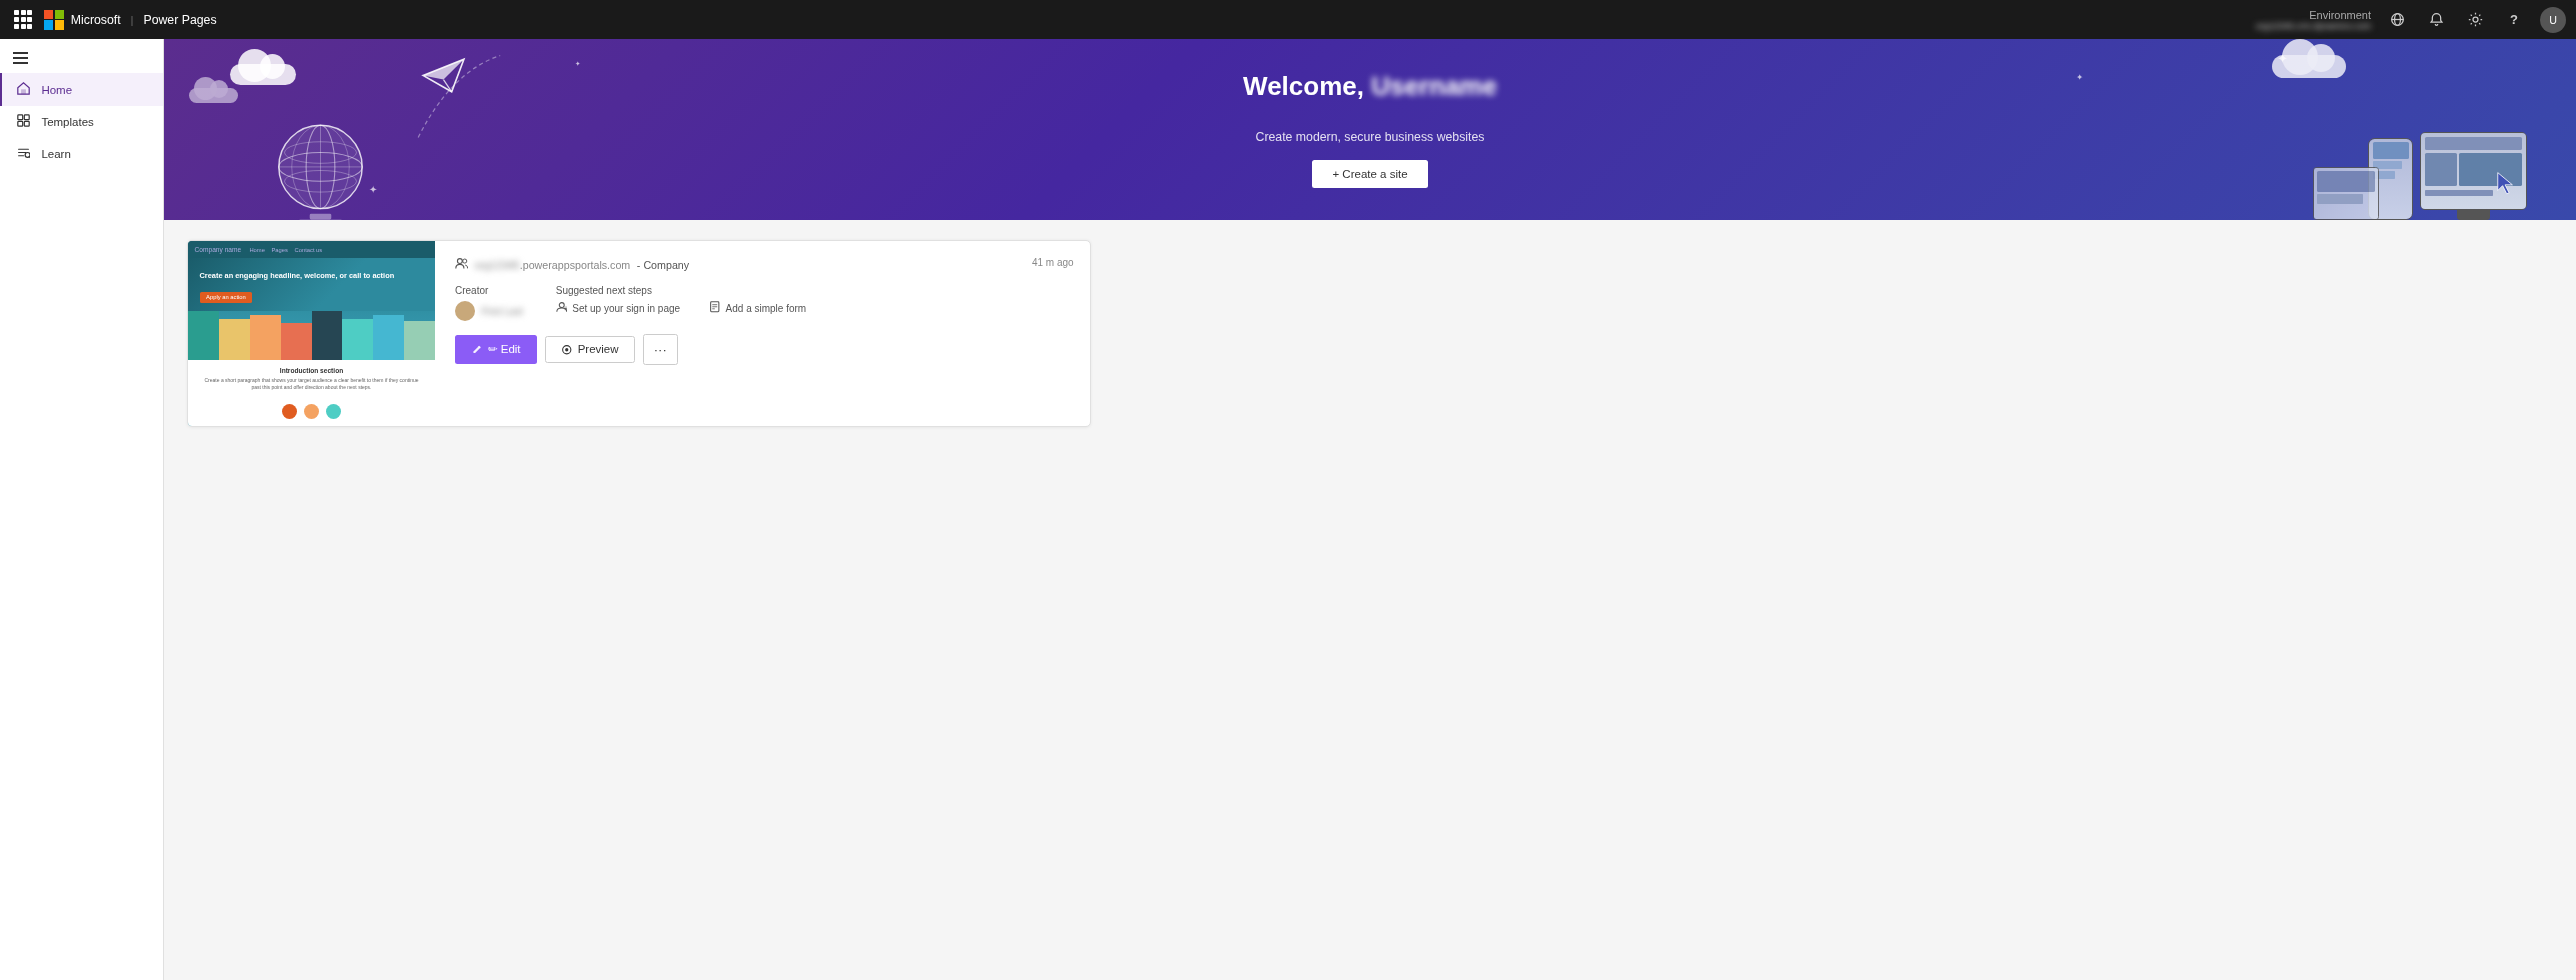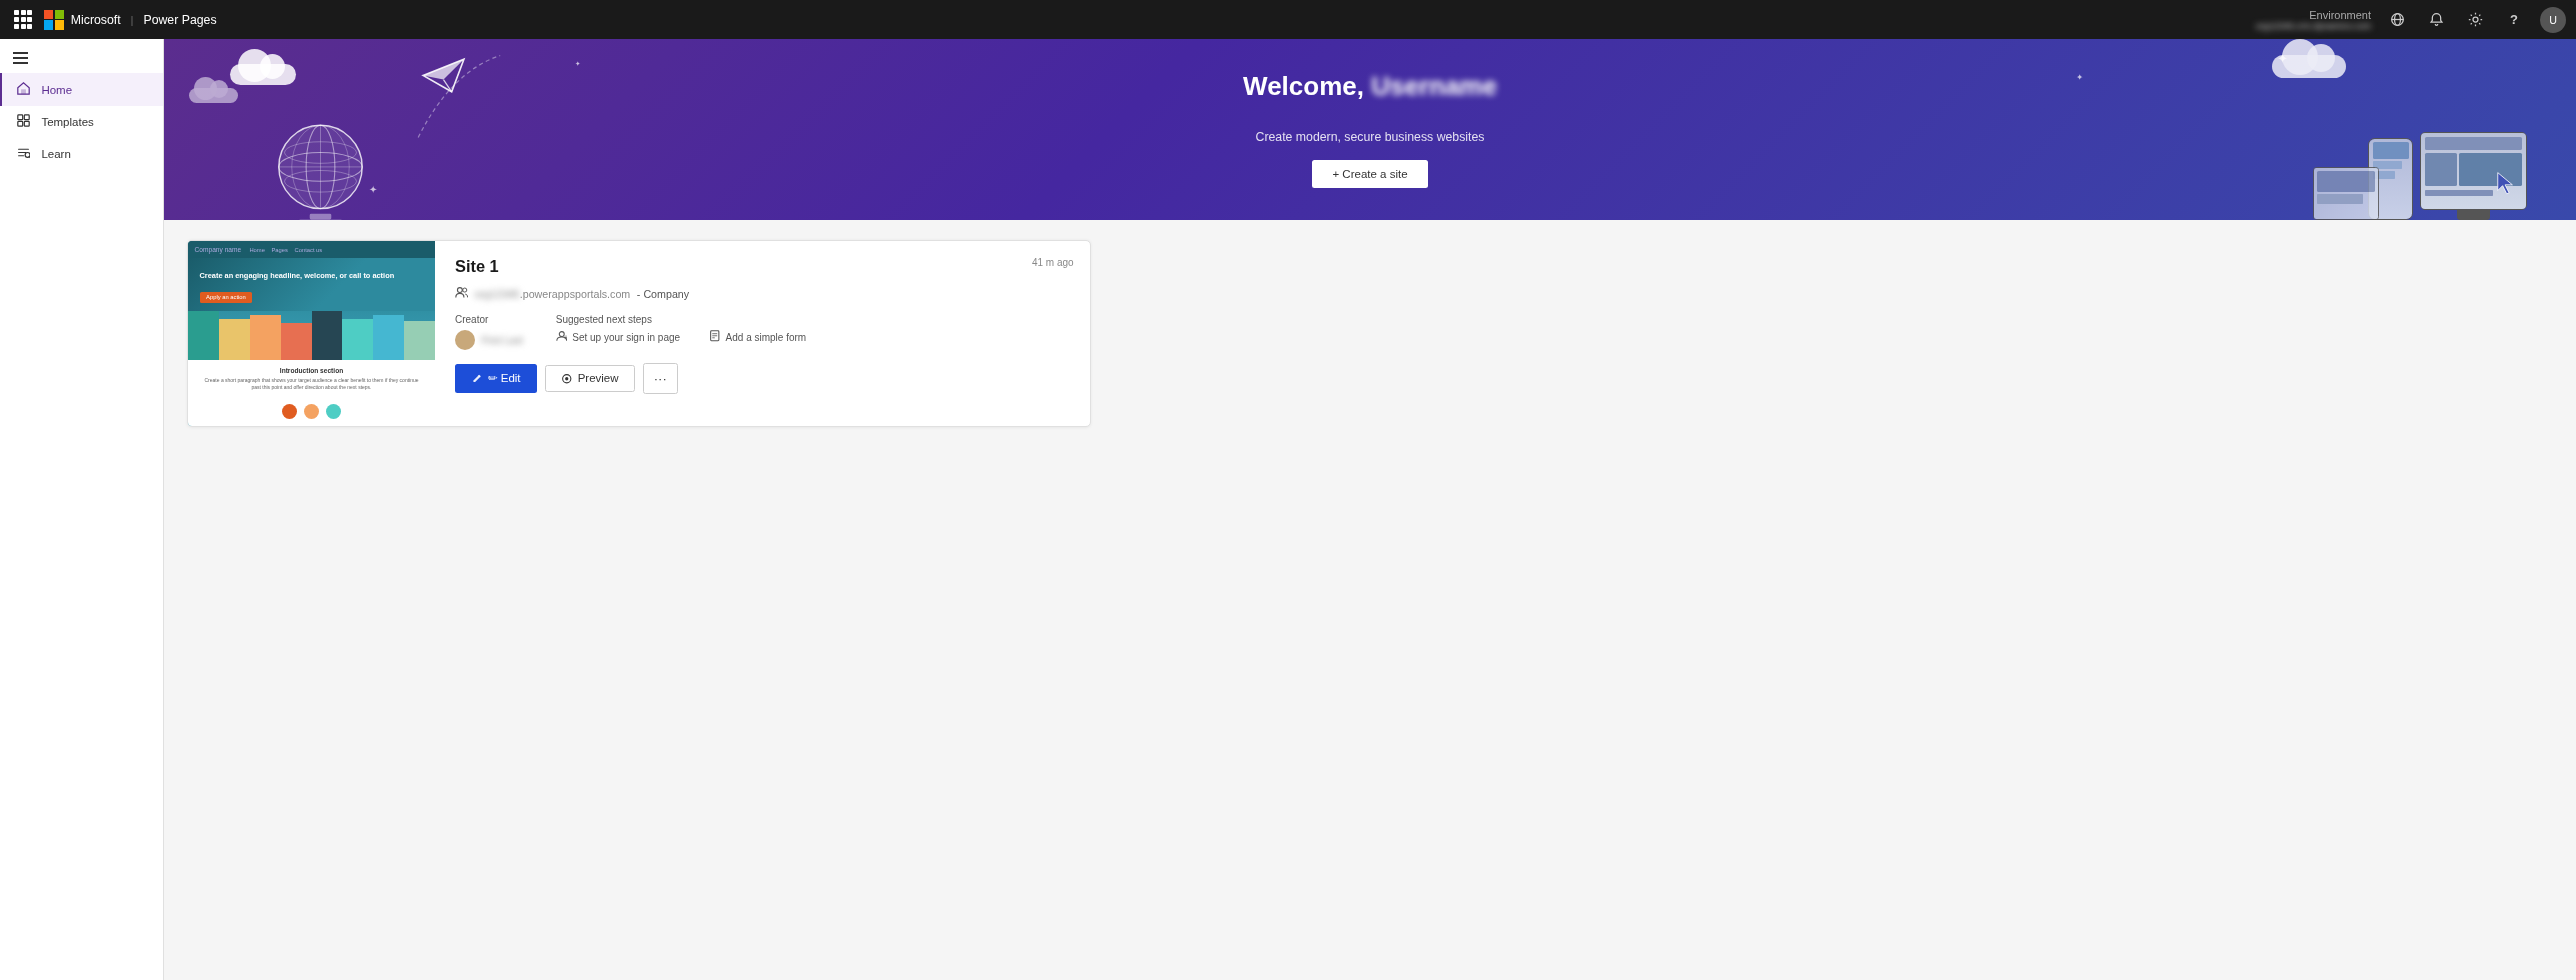--- a/index.html
+++ b/index.html
@@ -225,21 +225,21 @@
 
     .next-steps { }
     .next-steps-items { display: flex; gap: 29px; }
     .next-step-item {
       display: flex; align-items: center; gap: 5px; font-size: 10px; color: #555; cursor: pointer;
     }
     .next-step-icon { font-size: 10.7px; color: #666; }
 
     .site-actions { display: flex; align-items: center; gap: 8.2px; margin-top: 13px; }
     .btn-edit {
-      background: #1d4ed8; color: #fff; border: none; padding: 7.4px 16.4px;
+      background: #8b5cf6; color: #fff; border: none; padding: 7.4px 16.4px;
       border-radius: 2.5px; font-size: 11.5px; cursor: pointer; display: flex; align-items: center; gap: 5px;
       font-weight: 500;
     }
     .btn-preview {
       background: #fff; color: #333; border: 1.2px solid #ccc; padding: 6.6px 15px;
       border-radius: 2.5px; font-size: 11.5px; cursor: pointer; display: flex; align-items: center; gap: 5px;
     }
     .btn-more {
       background: #fff; color: #333; border: 1.2px solid #ccc; padding: 6.6px 10px;
       border-radius: 2.5px; font-size: 13px; cursor: pointer;
@@ -502,21 +502,20 @@
           <div class="preview-circles">
             <div class="preview-circle" style="background:#e05c20;"></div>
             <div class="preview-circle" style="background:#f4a261;"></div>
             <div class="preview-circle" style="background:#4ecdc4;"></div>
           </div>
         </div>
 
         <div class="site-info">
           <span class="site-timestamp">41 m ago</span>
 
-          <div class="site-name">Site 1</div>
 
           <div class="site-url-row">
             <span class="site-url-icon">
               <svg width="13" height="13" viewBox="0 0 16 16" fill="none">
                 <circle cx="6" cy="5" r="3" stroke="#555" stroke-width="1.4"></circle>
                 <path d="M1 14c0-3 2-5 5-5s5 2 5 5" stroke="#555" stroke-width="1.4"></path>
                 <circle cx="12" cy="5" r="2.5" stroke="#555" stroke-width="1.2"></circle>
                 <path d="M12.5 10c1.5 0 3 1 3 4" stroke="#555" stroke-width="1.2"></path>
               </svg>
             </span>

